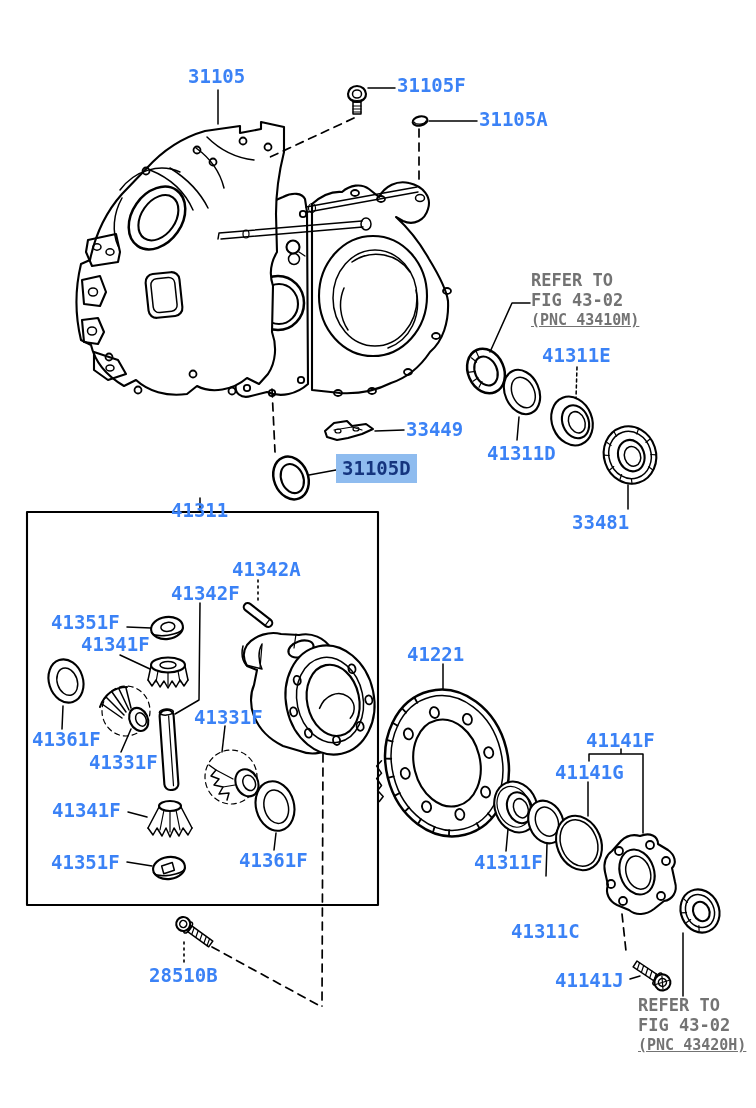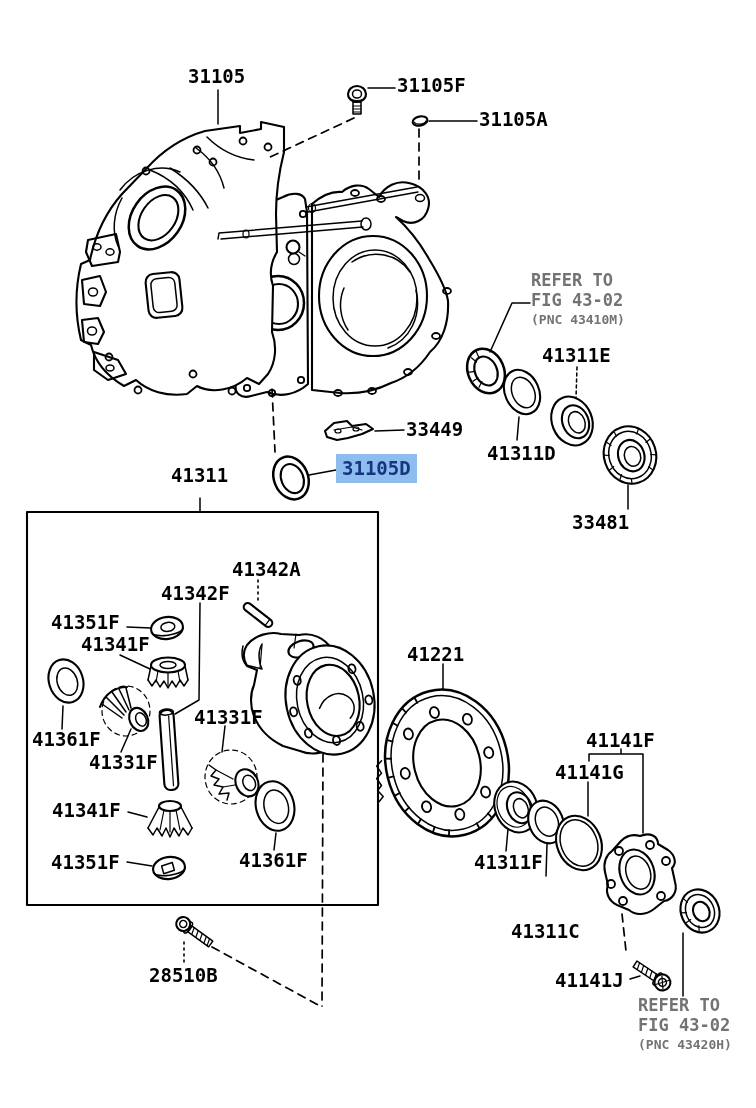--- a/index.html
+++ b/index.html
@@ -6,25 +6,25 @@
   #stage{position:relative;width:756px;height:1108px;background:#ffffff;overflow:hidden;
          font-family:"DejaVu Sans Mono", monospace;}
   svg{position:absolute;left:0;top:0;}
   svg *{stroke:#000;fill:none;stroke-width:1.8;stroke-linecap:round;stroke-linejoin:round;}
   .fw{fill:#ffffff;}
   .sw1{stroke-width:1.2;} .sw15{stroke-width:1.5;} .sw2{stroke-width:2.1;} .sw25{stroke-width:2.5;}
   .dash{stroke-dasharray:8 6;stroke-width:1.7;}
   .dot{stroke-dasharray:2 4;stroke-width:1.6;}
   .mdash{stroke-dasharray:5 4;stroke-width:1.2;}
   .ddash{stroke-dasharray:3 3;stroke-width:1.5;}
-  .lbl{position:absolute;font-weight:bold;font-size:19px;line-height:22px;color:#000000;
+  .lbl{position:absolute;font-weight:bold;font-size:19px;line-height:22px;color:#3b82f6;
        white-space:nowrap;letter-spacing:0px;}
   .lbl.sel{background:#8fbcef;color:#15357e;padding:3px 6px 4px 6px;}
   .note{position:absolute;font-weight:bold;font-size:17px;line-height:20px;color:#737373;white-space:nowrap;}
-  .note .pnc{font-size:13px;}
+  .note .pnc{font-size:15px;text-decoration:underline;}
   .figcode{position:absolute;font-family:"Liberation Sans",sans-serif;font-weight:bold;
            font-size:15px;color:#000;white-space:nowrap;letter-spacing:-0.5px;margin-top:41px;}
 </style>
 </head>
 <body>
 
 <div id="stage">
 
 <svg width="756" height="1108" viewBox="0 0 756 1108">
 
@@ -370,24 +370,24 @@
   <div>REFER TO</div>
   <div>FIG 43-02</div>
   <div class="pnc">(PNC 43410M)</div>
 </div>
 
 <div class="lbl" style="left:542px;top:344px">41311E</div>
 <div class="lbl" style="left:406px;top:418px">33449</div>
 <div class="lbl" style="left:487px;top:442px">41311D</div>
 <div class="lbl sel" style="left:336px;top:454px">31105D</div>
 <div class="lbl" style="left:572px;top:511px">33481</div>
-<div class="lbl" style="left:171px;top:464px">41311</div>
+<div class="lbl" style="left:171px;top:499px">41311</div>
 
 <div class="lbl" style="left:232px;top:558px">41342A</div>
-<div class="lbl" style="left:161px;top:582px">41342F</div>
+<div class="lbl" style="left:171px;top:582px">41342F</div>
 <div class="lbl" style="left:51px;top:611px">41351F</div>
 <div class="lbl" style="left:81px;top:633px">41341F</div>
 <div class="lbl" style="left:32px;top:728px">41361F</div>
 <div class="lbl" style="left:89px;top:751px">41331F</div>
 <div class="lbl" style="left:194px;top:706px">41331F</div>
 <div class="lbl" style="left:52px;top:799px">41341F</div>
 <div class="lbl" style="left:51px;top:851px">41351F</div>
 <div class="lbl" style="left:239px;top:849px">41361F</div>
 <div class="lbl" style="left:149px;top:964px">28510B</div>
 

